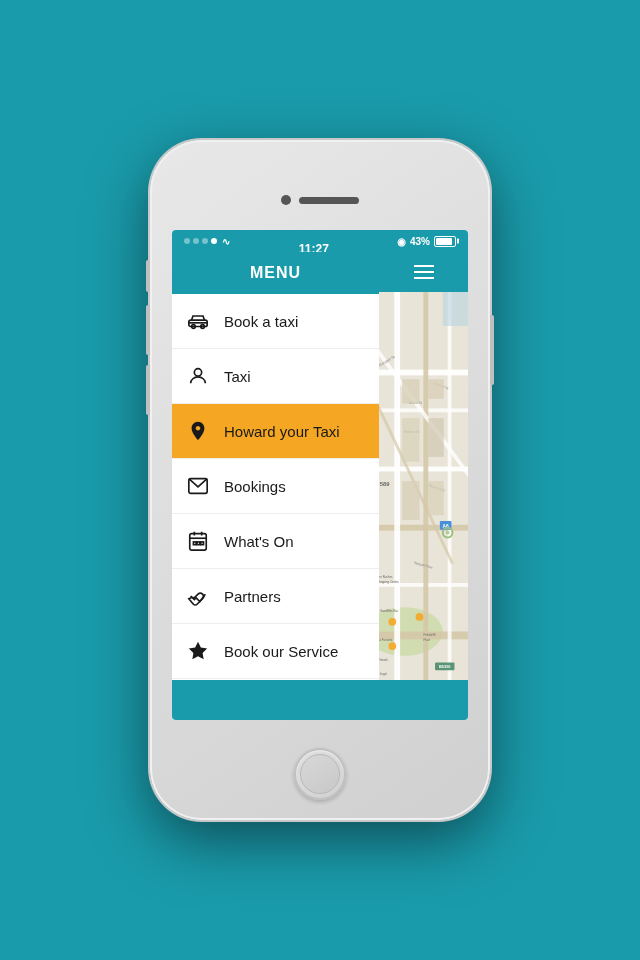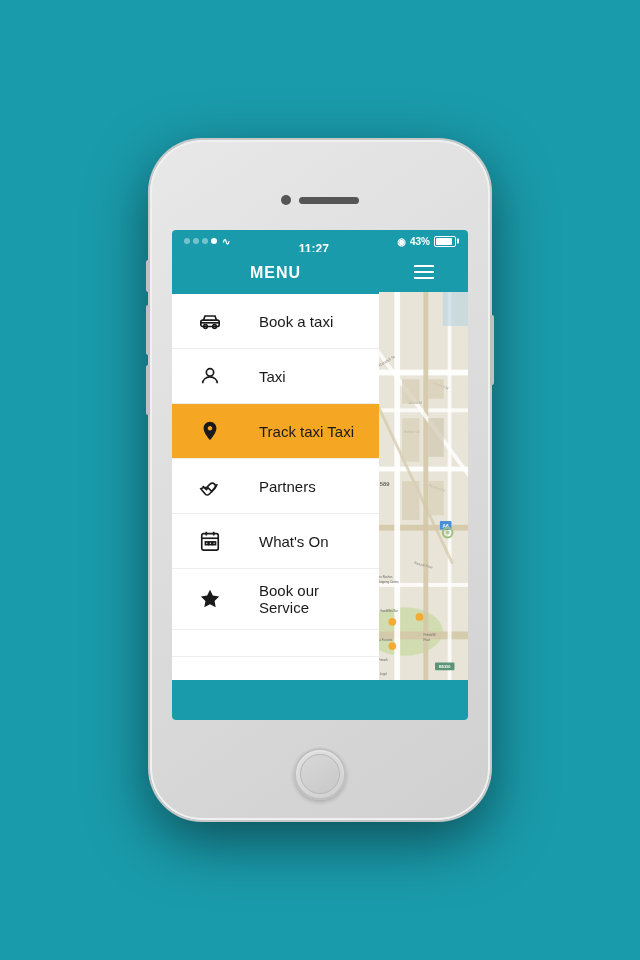--- a/index.html
+++ b/index.html
@@ -222,25 +222,24 @@
     }
 
     .menu-items {
       flex: 1;
       overflow: hidden;
     }
 
     .menu-item {
       display: flex;
       align-items: center;
-      padding: 13px 24px;
+      padding: 13px 12px;
       border-bottom: 1px solid #eee;
       cursor: pointer;
       background: white;
-      gap: 23px;
     }
 
     .menu-item.active {
       background: #f5a623;
     }
 
     .menu-item-icon {
       width: 28px;
       height: 28px;
       display: flex;
@@ -393,46 +392,55 @@
               </div>
               <span class="menu-item-label">Taxi</span>
             </div>
 
             <div class="menu-item active">
               <div class="menu-item-icon">
                 <svg class="icon-svg" viewBox="0 0 24 24" fill="#1a1a1a">
                   <path d="M12 2C8.13 2 5 5.13 5 9c0 5.25 7 13 7 13s7-7.75 7-13c0-3.87-3.13-7-7-7zm0 9.5c-1.38 0-2.5-1.12-2.5-2.5s1.12-2.5 2.5-2.5 2.5 1.12 2.5 2.5-1.12 2.5-2.5 2.5z"></path>
                 </svg>
               </div>
-              <span class="menu-item-label">Track taxi Taxi</span>
-            </div>
-
+              <span class="menu-item-label">Howard your Taxi</span>
+            </div>
 
             <div class="menu-item">
               <div class="menu-item-icon">
                 <svg class="icon-svg" viewBox="0 0 24 24" fill="none" stroke="#1a1a1a" stroke-width="1.8">
-                  <path d="M4 12l4 4 2-2 4 4 6-8"></path>
-                  <path d="M2 15c2-1 4-2 6-1l4-4c1.5-1.5 3.5-1.5 5 0s1.5 3.5 0 5l-6 6c-1 1-3 1-4 0L2 15z"></path>
-                </svg>
-              </div>
-              <span class="menu-item-label">Partners</span>
+                  <rect x="2" y="4" width="20" height="16" rx="2"></rect>
+                  <path d="M2 4l10 9 10-9"></path>
+                </svg>
+              </div>
+              <span class="menu-item-label">Bookings</span>
             </div>
 
             <div class="menu-item">
               <div class="menu-item-icon">
                 <svg class="icon-svg" viewBox="0 0 24 24" fill="none" stroke="#1a1a1a" stroke-width="1.8">
                   <rect x="3" y="4" width="18" height="18" rx="2"></rect>
                   <path d="M3 9h18"></path>
                   <path d="M8 2v4M16 2v4"></path>
                   <rect x="7" y="13" width="3" height="3"></rect>
                   <rect x="11" y="13" width="3" height="3"></rect>
                   <rect x="15" y="13" width="3" height="3"></rect>
                 </svg>
               </div>
               <span class="menu-item-label">What's On</span>
+            </div>
+
+            <div class="menu-item">
+              <div class="menu-item-icon">
+                <svg class="icon-svg" viewBox="0 0 24 24" fill="none" stroke="#1a1a1a" stroke-width="1.8">
+                  <path d="M4 12l4 4 2-2 4 4 6-8"></path>
+                  <path d="M2 15c2-1 4-2 6-1l4-4c1.5-1.5 3.5-1.5 5 0s1.5 3.5 0 5l-6 6c-1 1-3 1-4 0L2 15z"></path>
+                </svg>
+              </div>
+              <span class="menu-item-label">Partners</span>
             </div>
 
             <div class="menu-item">
               <div class="menu-item-icon">
                 <svg class="icon-svg" viewBox="0 0 24 24" fill="#1a1a1a">
                   <path d="M12 2l3.09 6.26L22 9.27l-5 4.87 1.18 6.88L12 17.77l-6.18 3.25L7 14.14 2 9.27l6.91-1.01L12 2z"></path>
                 </svg>
               </div>
               <span class="menu-item-label">Book our Service</span>
             </div>

